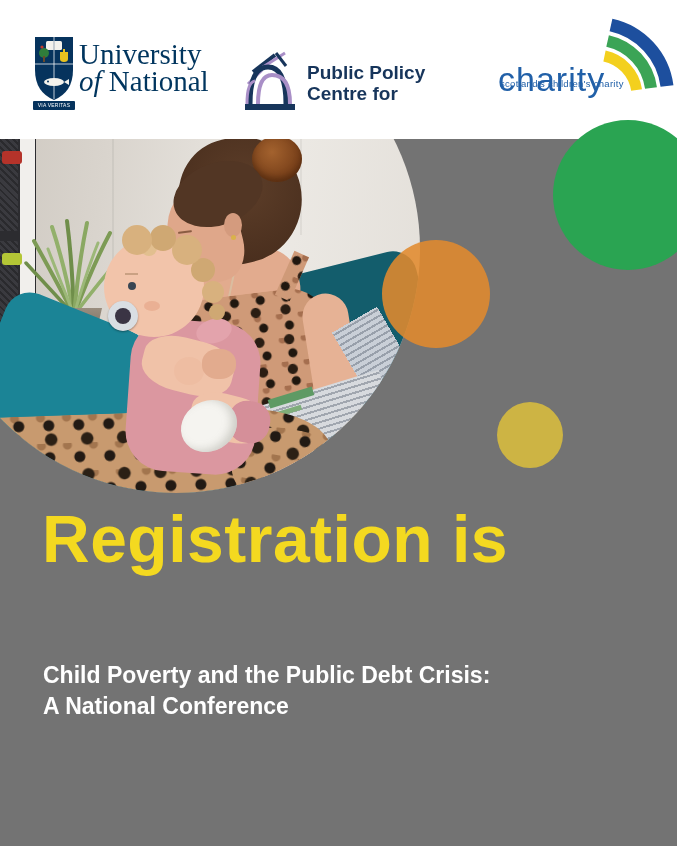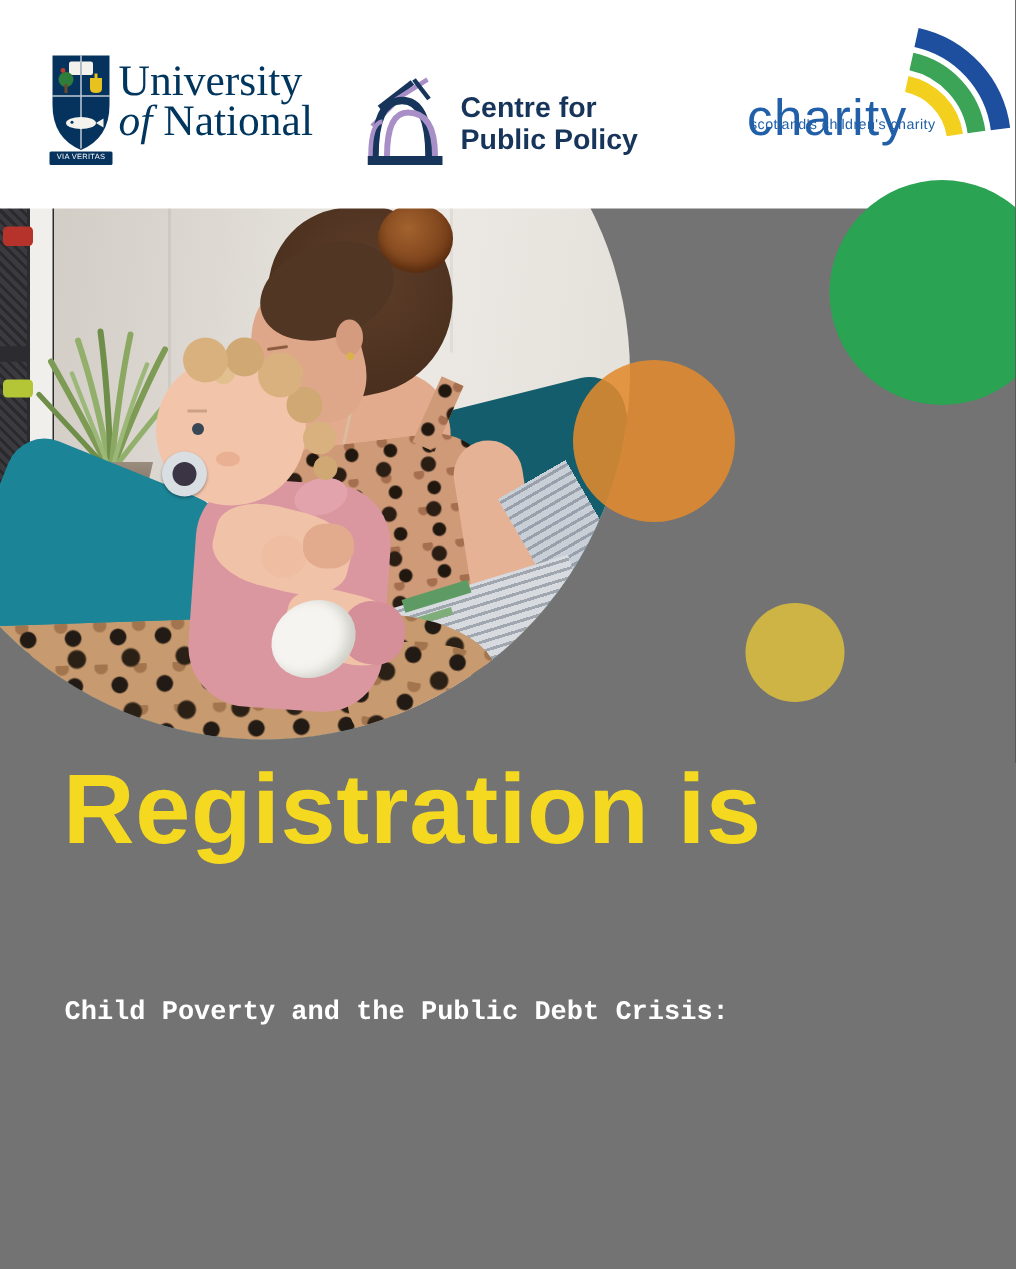--- a/index.html
+++ b/index.html
@@ -50,21 +50,21 @@
       radial-gradient(circle at 16px 2px,rgba(125,80,45,.5) 4px,transparent 5px);
     background-size:30px 32px,36px 36px,26px 28px;
   }
   .newsprint{
     background-clip:content-box;padding:10px 9px;
     background-image:repeating-linear-gradient(to bottom,rgba(85,95,110,.42) 0 2px,transparent 2px 6px);
   }
 
   
   .headline{position:absolute;left:42px;top:506px;z-index:7;font-weight:700;font-size:66px;line-height:66px;letter-spacing:.5px;text-align:center;}
-  .subtitle{position:absolute;left:43px;top:660px;z-index:7;color:#ffffff;font-weight:600;font-size:18px;line-height:31px;font-family:Liberation Mono, monospace;}
+  .subtitle{position:absolute;left:43px;top:660px;z-index:7;color:#ffffff;font-weight:600;font-size:23px;line-height:31px;}
   .dates{position:absolute;left:43px;top:736px;z-index:7;color:#E4DBEF;font-weight:400;font-size:22px;line-height:30px;}
 </style>
 </head>
 <body>
 
 <div class="poster" style="background-color: #737373;">
 
   <div class="photo" title="Mother kissing the head of a toddler with a dummy, seated on a teal sofa with a leopard-print blanket and an information leaflet">
 
     <div class="abs wall-line" style="left:180px;top:100px;height:160px;"></div>
@@ -168,22 +168,22 @@
           <line x1="18" y1="17" x2="40" y2="3" stroke="#A98FC7" stroke-width="3"></line>
           <line x1="31" y1="3" x2="41" y2="16" stroke="#17355B" stroke-width="3"></line>
           <line x1="3" y1="34" x2="17" y2="20" stroke="#A98FC7" stroke-width="3"></line>
           <path d="M5,54 Q5,17 23,17 Q41,17 41,54" stroke="#17355B" stroke-width="5"></path>
           <path d="M13,54 Q13,25 27,25 Q45,25 45,54" stroke="#A98FC7" stroke-width="4"></path>
           <path d="M2,54 Q2,32 10,31" stroke="#A98FC7" stroke-width="3"></path>
         </g>
         <rect x="0" y="54" width="50" height="6" fill="#17355B"></rect>
       </svg>
       <div class="cpp-text">
+        <div>Public Policy</div>
         <div>Centre for</div>
-        <div>Public Policy</div>
       </div>
     </div>
 
     <div>
       <svg class="abs" style="left:586px;top:12px;" width="92" height="80" viewBox="0 0 92 80">
         <g fill="none" stroke-linecap="butt">
           <path d="M25,13 A72,72 0 0 1 81,74" stroke="#1D4F9E" stroke-width="13"></path>
           <path d="M21.6,29 A56,56 0 0 1 65,76" stroke="#3BA456" stroke-width="12"></path>
           <path d="M18.5,44 A41,41 0 0 1 50.6,78" stroke="#F3D01E" stroke-width="11"></path>
         </g>
@@ -194,18 +194,19 @@
   </div>
 
   <div class="circle green-c" style="background-color: rgb(42, 164, 82);"></div>
 
   <div class="headline" style="color: rgb(244, 217, 32);">
     <div>Registration is</div>
   </div>
 
   <div class="subtitle">
     <div>Child Poverty and the Public Debt Crisis:</div>
+    <div>A National Conference</div>
   </div>
 
   <div class="dates">
   </div>
 
 </div>
 
 </body></html>

